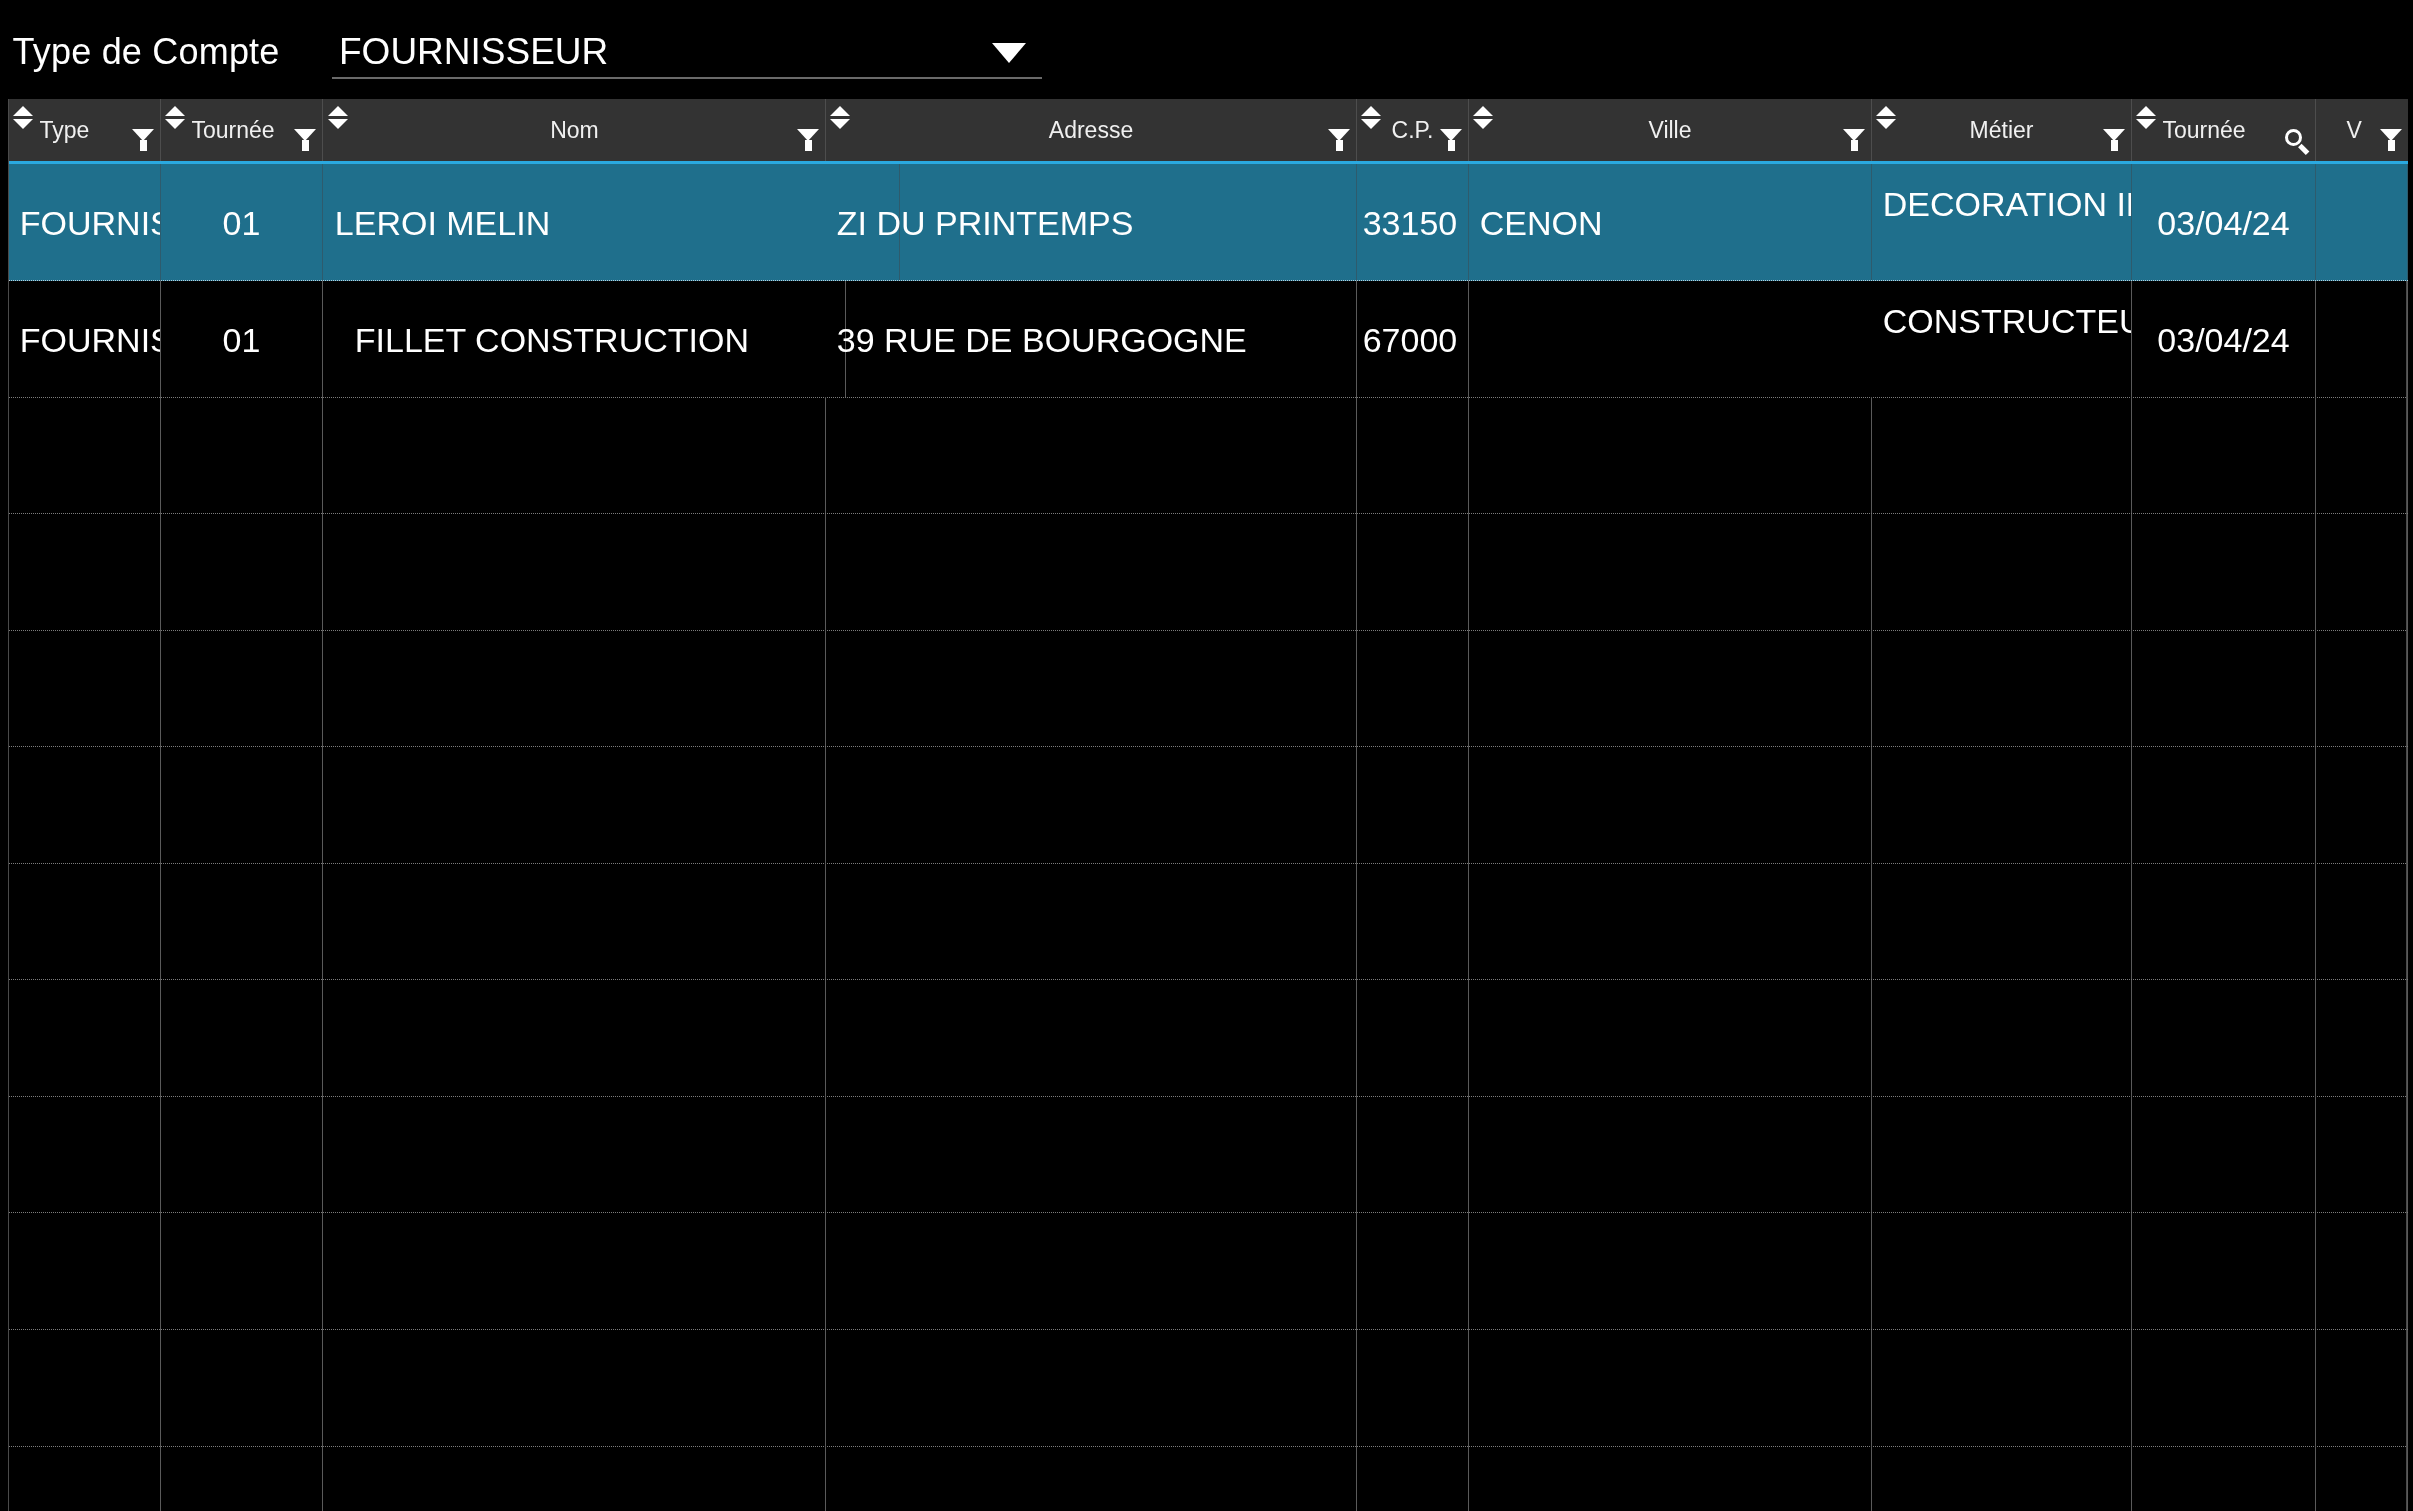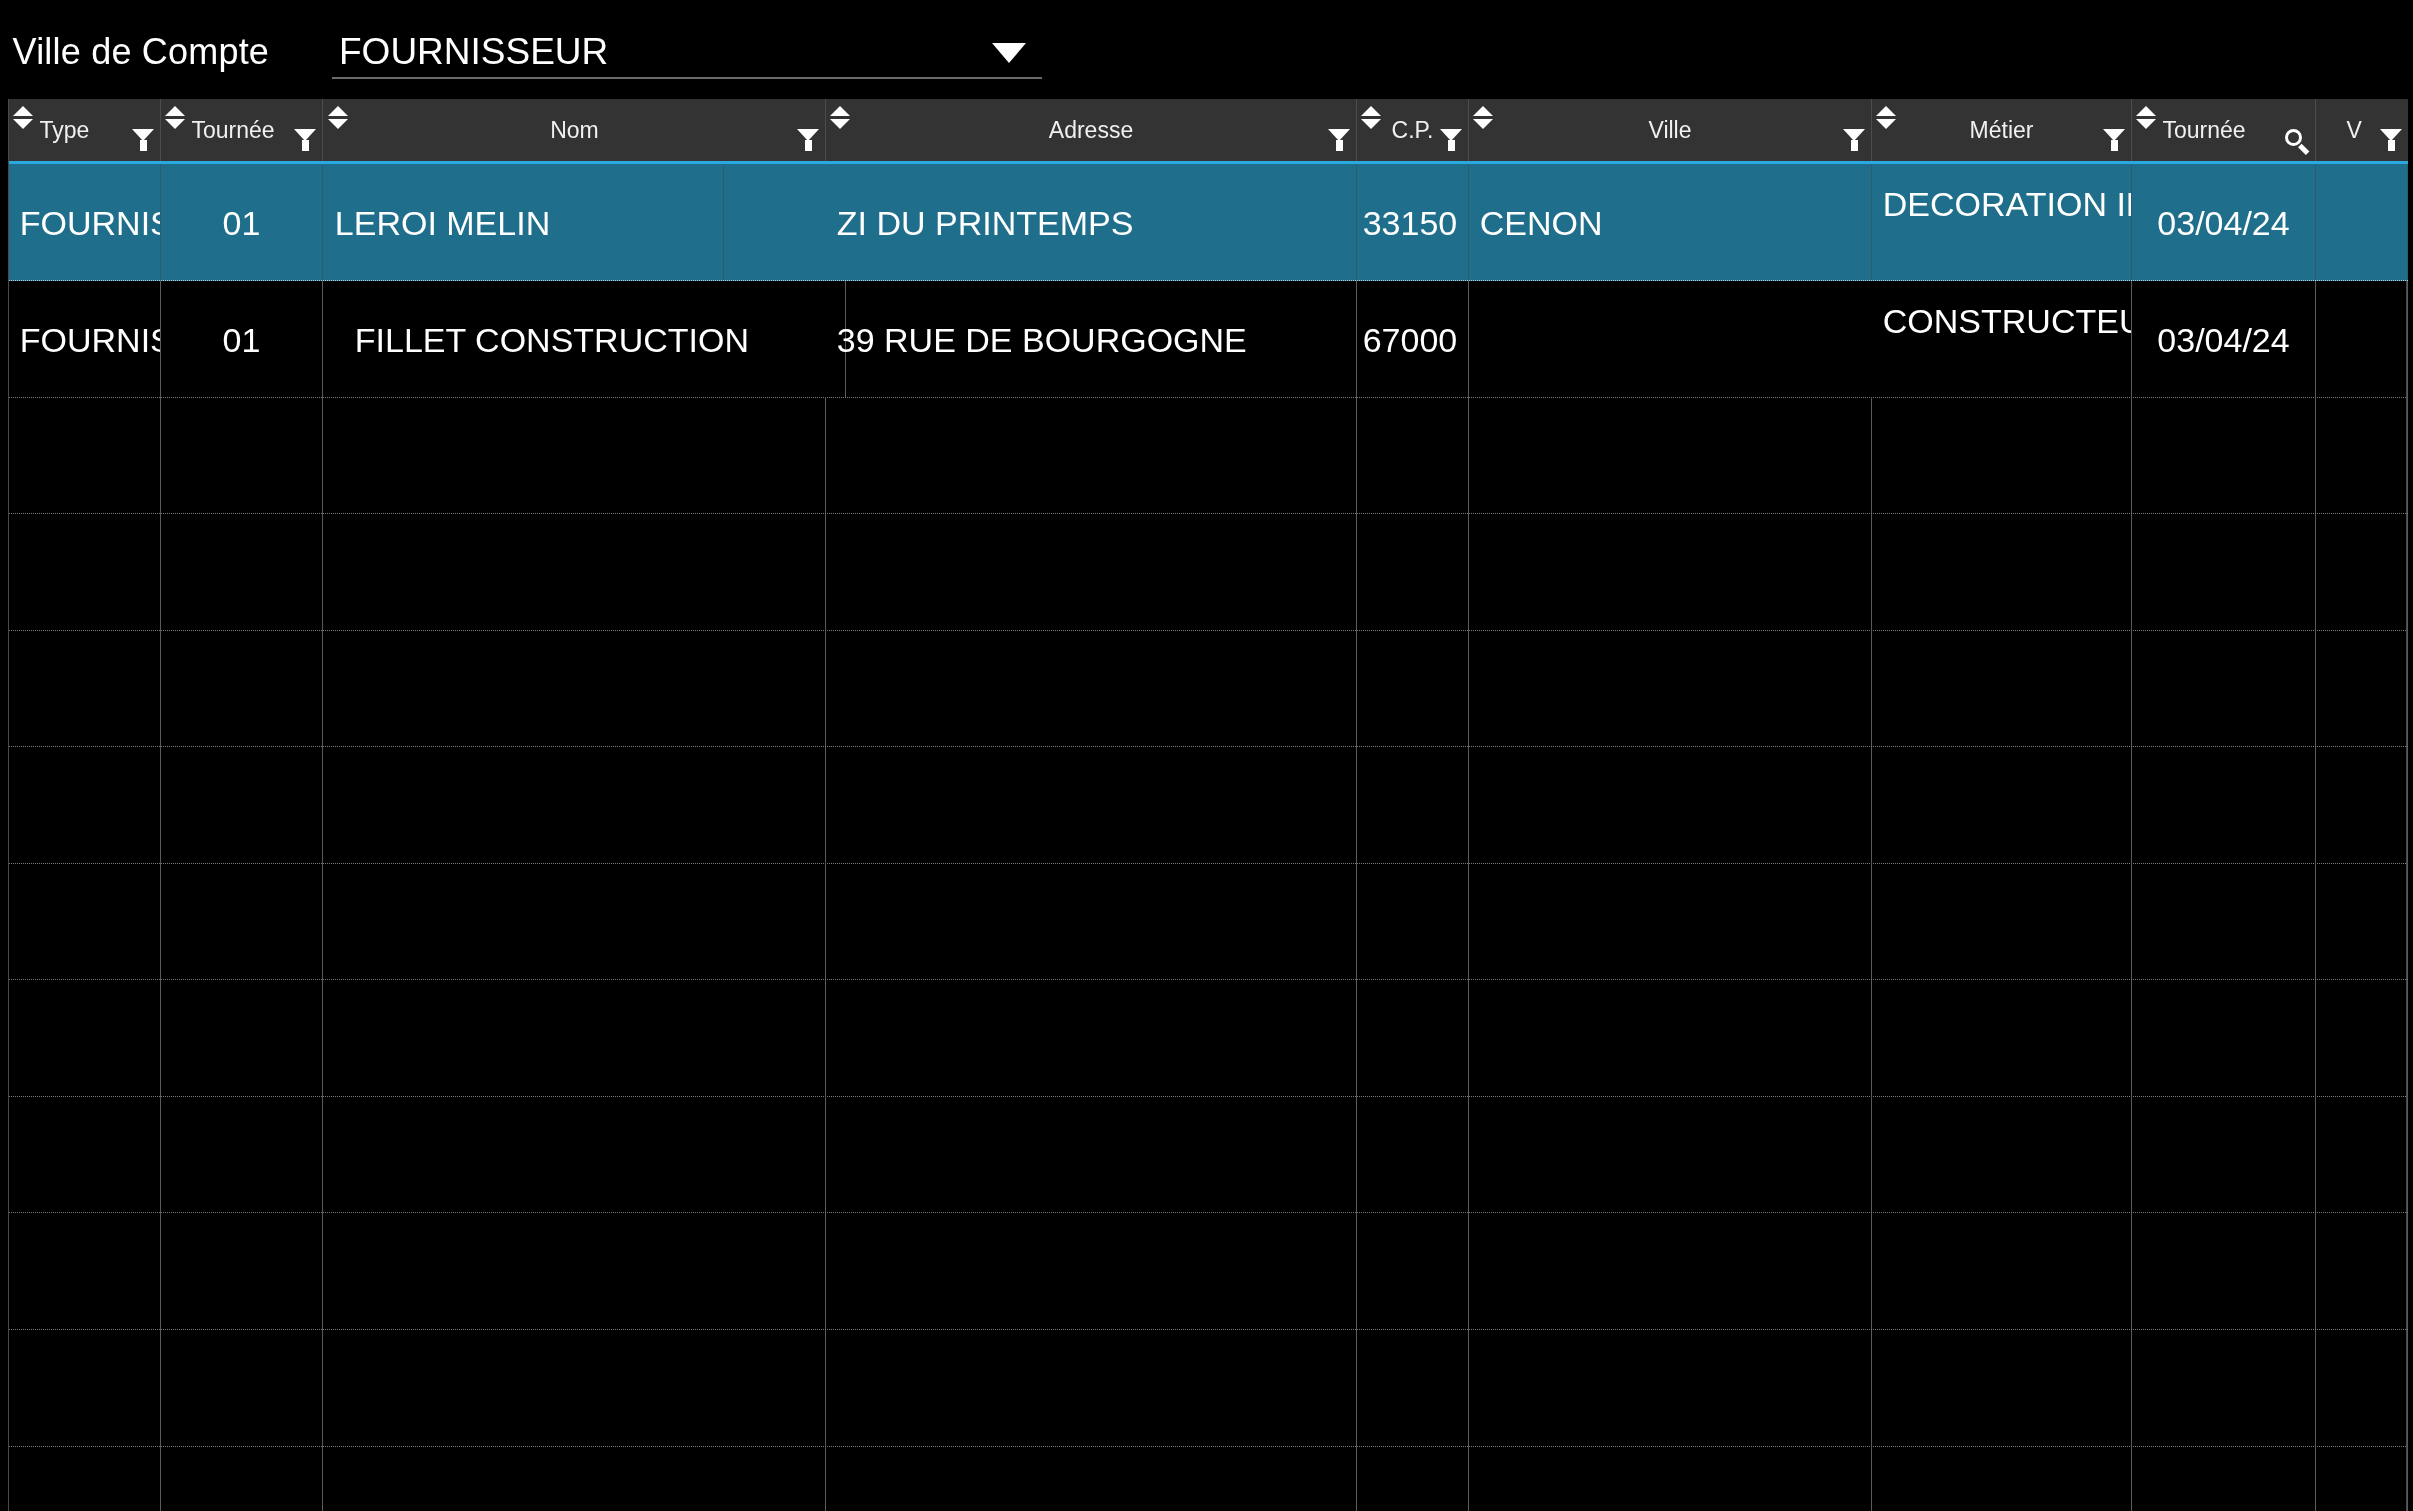--- a/index.html
+++ b/index.html
@@ -128,21 +128,21 @@
   }
   .cell-text.left{ left:10.8px; }
   .cell-text.right{ right:10.8px; }
   .cell-text.center{ left:50%; transform:translate(-50%,-50%); }
   .cell-text.up{ top:34%; }
 </style>
 </head>
 <body>
 
 <div id="topbar">
-  <div id="topbar-label">Ville de Compte</div>
+  <div id="topbar-label">Type de Compte</div>
 
   <div id="account-type-select"></div>
   <div id="account-type-value">FOURNISSEUR</div>
   <div id="account-type-caret"></div>
 </div>
 
 <div id="grid">
   <div id="header-row">
       <div class="hcell" style="left: 0px; width: 152px;">
         <div class="sort-icon" style="left: 3.6px;">
@@ -241,21 +241,21 @@
       </div>
     </div>
   <div id="body-rows">
       <div class="row selected" style="top: 0px;">
         <div class="cell" style="left: 0px; width: 152px;">
           <span class="cell-text left">FOURNIS</span>
         </div>
         <div class="cell" style="left: 152px; width: 162px;">
           <span class="cell-text center">01</span>
         </div>
-        <div class="cell" style="left: 315px; width: 400px;">
+        <div class="cell" style="left: 315px; width: 576px;">
           <span class="cell-text left">LEROI MELIN</span>
         </div>
         <div class="cell" style="left: 817px; width: 531px;">
           <span class="cell-text left">ZI DU PRINTEMPS</span>
         </div>
         <div class="cell" style="left: 1348px; width: 112px;">
           <span class="cell-text right">33150</span>
         </div>
         <div class="cell" style="left: 1460px; width: 403px;">
           <span class="cell-text left">CENON</span>

